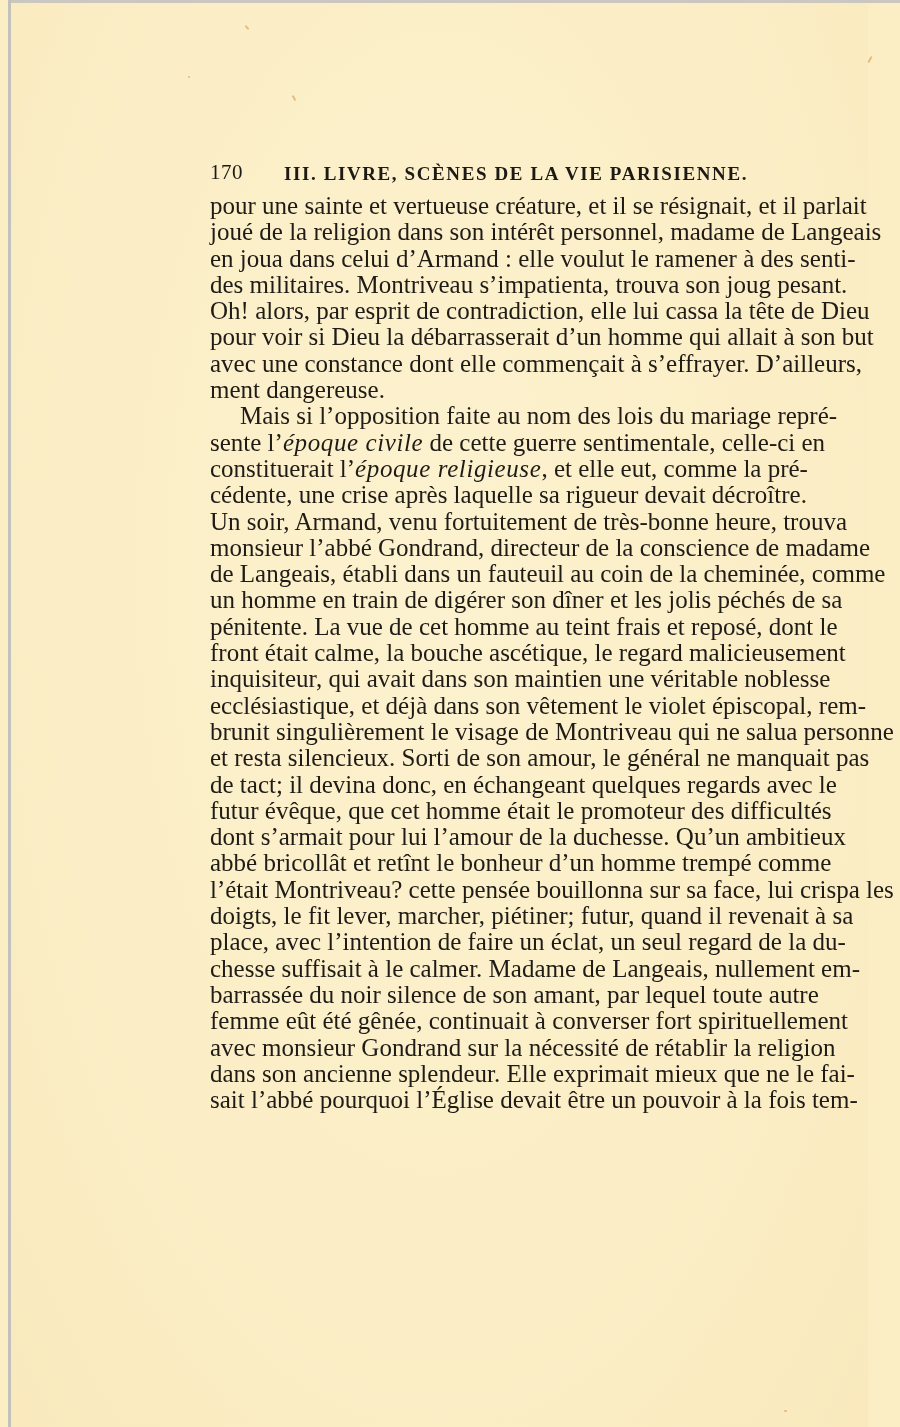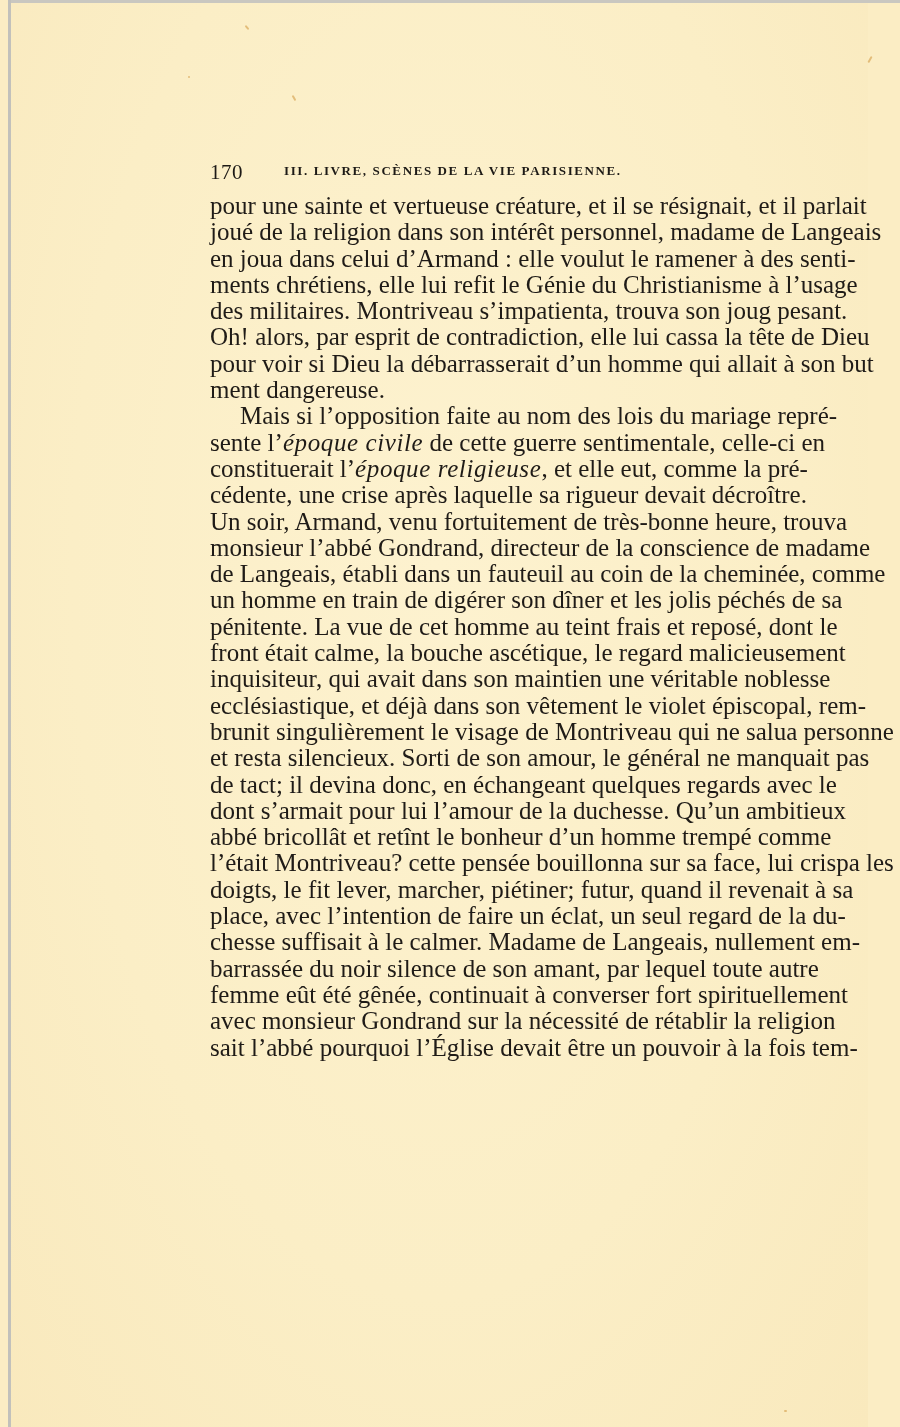--- a/index.html
+++ b/index.html
@@ -47,21 +47,21 @@
     position: absolute;
     left: 0;
     top: 0;
     font-size: 21px;
     letter-spacing: 0.5px;
   }
   .running-head {
     position: absolute;
     left: 74px;
     top: 3px;
-    font-size: 13px;
+    font-size: 19px;
     font-weight: bold;
     letter-spacing: 1.6px;
     white-space: nowrap;
   }
   .body-text {
     position: absolute;
     left: 202px;
     top: 193px;
     width: 580px;
     font-family: "Liberation Serif", "DejaVu Serif", serif;
@@ -103,47 +103,49 @@
   <div class="header">
     <span class="page-number">170</span>
     <span class="running-head">III. LIVRE, SCÈNES DE LA VIE PARISIENNE.</span>
   </div>
 
   <div class="body-text" id="body-text">
       <div>
         <div class="line"><span>pour une sainte et vertueuse créature, et il se résignait, et il parlait</span></div>
         <div class="line"><span>joué de la religion dans son intérêt personnel, madame de Langeais</span></div>
         <div class="line"><span>en joua dans celui d’Armand : elle voulut le ramener à des senti-</span></div>
-        <div class="line"><span>ments chrétiens, elle lui refit le Génie du Christianisme à l’usage</span></div>
         <div class="line"><span>des militaires. Montriveau s’impatienta, trouva son joug pesant.</span></div>
         <div class="line"><span>Oh! alors, par esprit de contradiction, elle lui cassa la tête de Dieu</span></div>
         <div class="line"><span>pour voir si Dieu la débarrasserait d’un homme qui allait à son but</span></div>
+        <div class="line"><span>avec une constance dont elle commençait à s’effrayer. D’ailleurs,</span></div>
         <div class="line last"><span>ment dangereuse.</span></div>
       </div>
       <div>
         <div class="line indent"><span>Mais si l’opposition faite au nom des lois du mariage repré-</span></div>
         <div class="line"><span>sente l’</span><em>époque civile</em><span> de cette guerre sentimentale, celle-ci en</span></div>
         <div class="line"><span>constituerait l’</span><em>époque religieuse</em><span>, et elle eut, comme la pré-</span></div>
         <div class="line"><span>cédente, une crise après laquelle sa rigueur devait décroître.</span></div>
         <div class="line"><span>Un soir, Armand, venu fortuitement de très-bonne heure, trouva</span></div>
         <div class="line"><span>monsieur l’abbé Gondrand, directeur de la conscience de madame</span></div>
         <div class="line"><span>de Langeais, établi dans un fauteuil au coin de la cheminée, comme</span></div>
         <div class="line"><span>un homme en train de digérer son dîner et les jolis péchés de sa</span></div>
         <div class="line"><span>pénitente. La vue de cet homme au teint frais et reposé, dont le</span></div>
         <div class="line"><span>front était calme, la bouche ascétique, le regard malicieusement</span></div>
         <div class="line"><span>inquisiteur, qui avait dans son maintien une véritable noblesse</span></div>
         <div class="line"><span>ecclésiastique, et déjà dans son vêtement le violet épiscopal, rem-</span></div>
         <div class="line"><span>brunit singulièrement le visage de Montriveau qui ne salua personne</span></div>
         <div class="line"><span>et resta silencieux. Sorti de son amour, le général ne manquait pas</span></div>
         <div class="line"><span>de tact; il devina donc, en échangeant quelques regards avec le</span></div>
+        <div class="line"><span>futur évêque, que cet homme était le promoteur des difficultés</span></div>
         <div class="line"><span>dont s’armait pour lui l’amour de la duchesse. Qu’un ambitieux</span></div>
         <div class="line"><span>abbé bricollât et retînt le bonheur d’un homme trempé comme</span></div>
         <div class="line"><span>l’était Montriveau? cette pensée bouillonna sur sa face, lui crispa les</span></div>
         <div class="line"><span>doigts, le fit lever, marcher, piétiner; futur, quand il revenait à sa</span></div>
         <div class="line"><span>place, avec l’intention de faire un éclat, un seul regard de la du-</span></div>
         <div class="line"><span>chesse suffisait à le calmer. Madame de Langeais, nullement em-</span></div>
         <div class="line"><span>barrassée du noir silence de son amant, par lequel toute autre</span></div>
         <div class="line"><span>femme eût été gênée, continuait à converser fort spirituellement</span></div>
         <div class="line"><span>avec monsieur Gondrand sur la nécessité de rétablir la religion</span></div>
+        <div class="line"><span>dans son ancienne splendeur. Elle exprimait mieux que ne le fai-</span></div>
         <div class="line"><span>sait l’abbé pourquoi l’Église devait être un pouvoir à la fois tem-</span></div>
       </div>
     </div>
 </div>
 
 </body></html>

